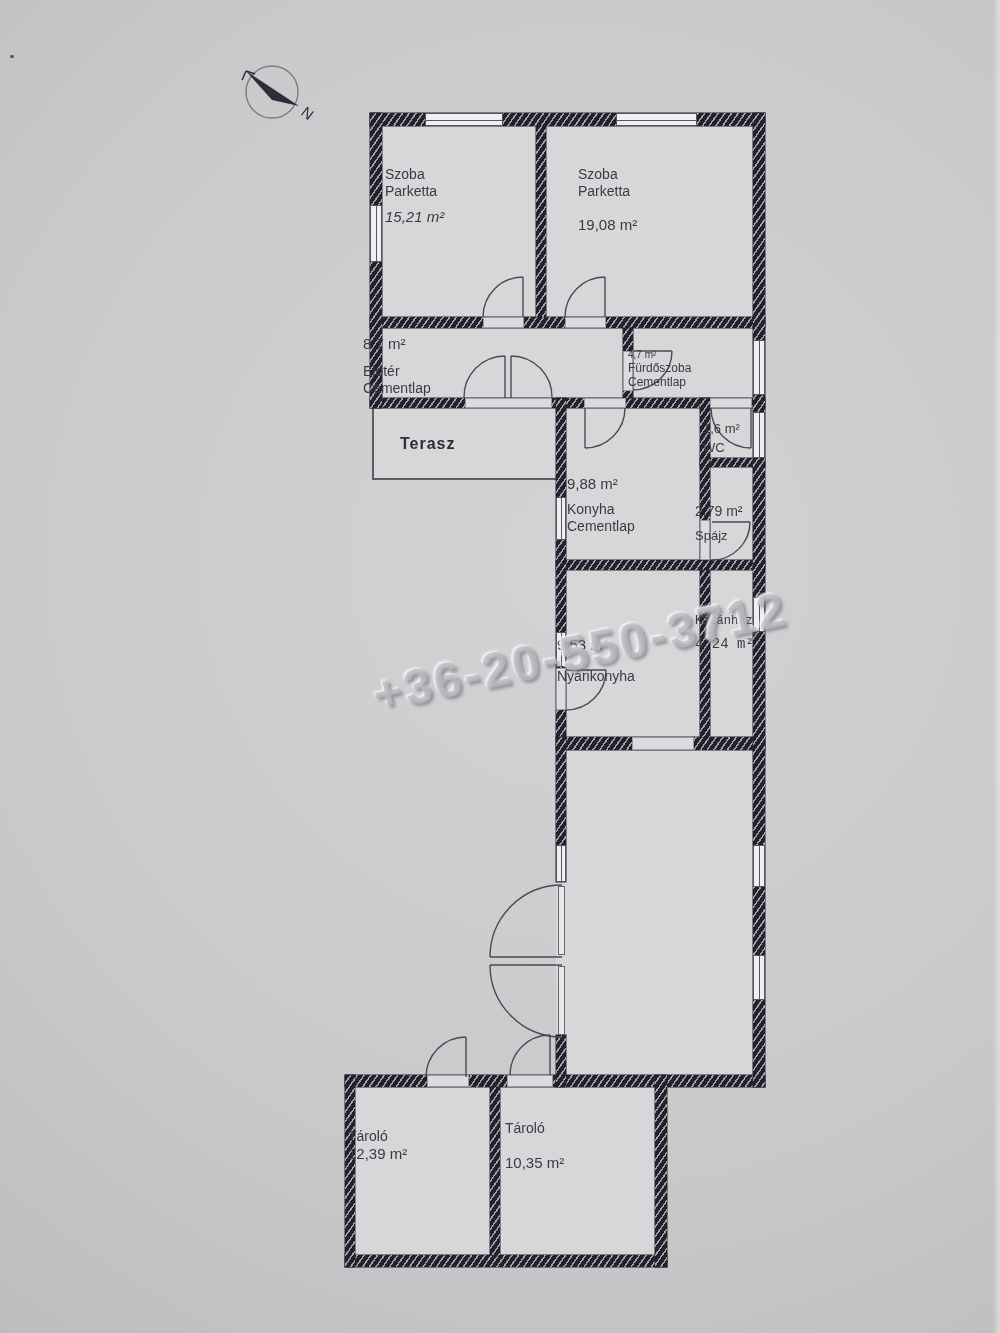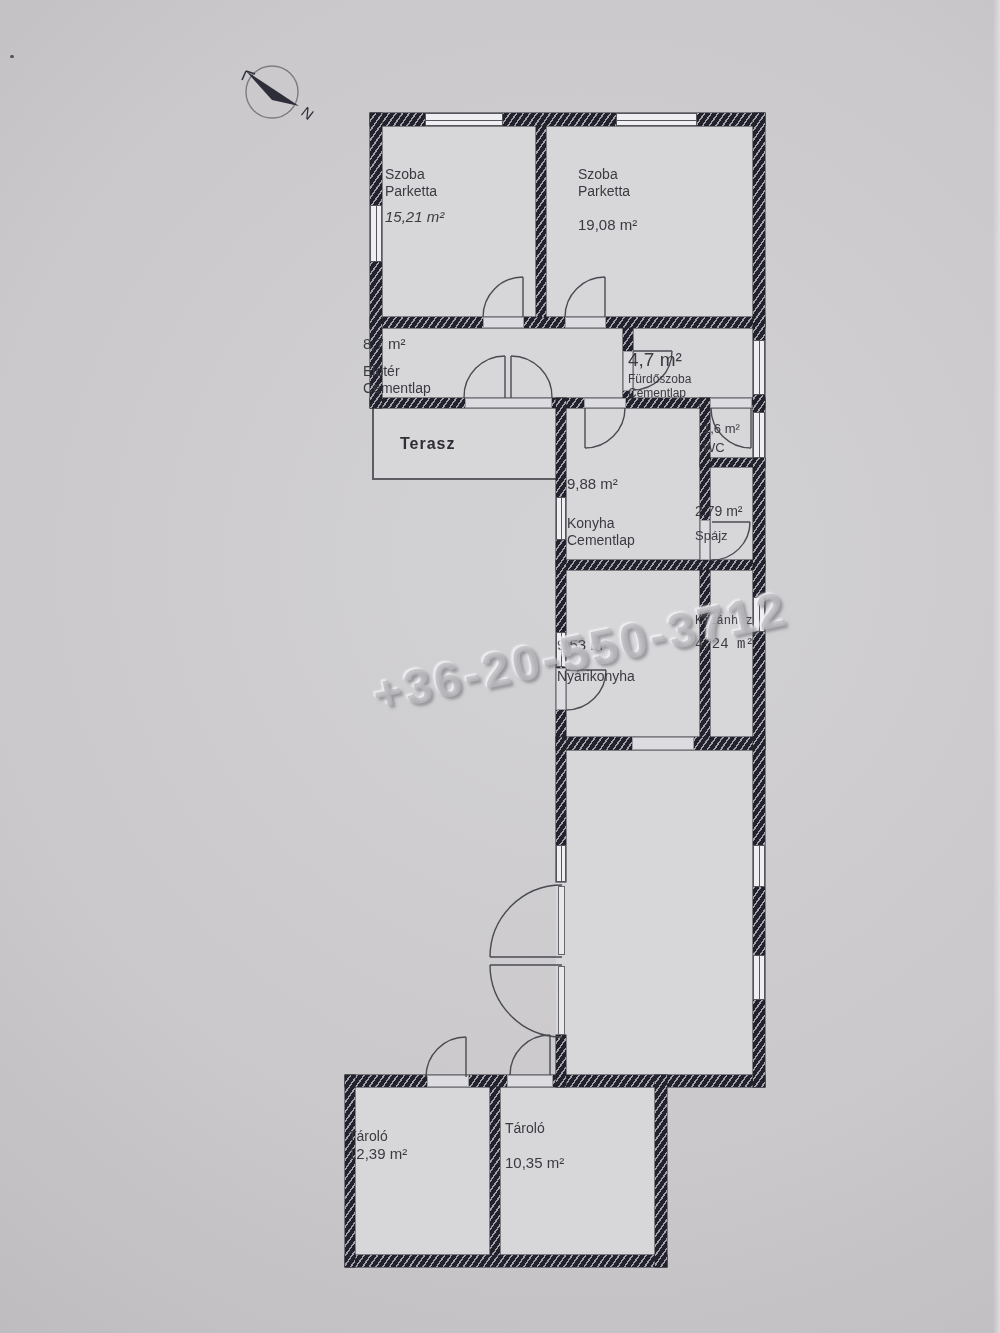--- a/index.html
+++ b/index.html
@@ -159,37 +159,37 @@
     <span class="area" style="margin-top:16px;">19,08 m²</span>
   </div>
 
   <div class="lbl" style="left:363px;top:335px;width:140px;">
     <span class="area">8,7 m²</span>
     <span style="margin-top:10px;">Előtér</span>
     <span>Cementlap</span>
   </div>
 
   <div class="lbl small" style="left:628px;top:349px;width:132px;">
-    <span class="area" style="font-size:19px;">4,7 m²</span>
+    <span class="area" style="font-size:10px;">4,7 m²</span>
     <span>Fürdőszoba</span>
     <span>Cementlap</span>
   </div>
 
   <div class="lbl small" style="left:703px;top:421px;width:60px;">
     <span class="area" style="font-size:13px;">1,6 m²</span>
     <span style="margin-top:3px;font-size:13px;">WC</span>
   </div>
 
   <div class="lbl bold" style="left:400px;top:434px;width:120px;">
     <span>Terasz</span>
   </div>
 
   <div class="lbl" style="left:567px;top:475px;width:130px;">
     <span class="area">9,88 m²</span>
-    <span style="margin-top:22px;">Konyha</span>
+    <span style="margin-top:8px;">Konyha</span>
     <span>Cementlap</span>
   </div>
 
   <div class="lbl small" style="left:695px;top:503px;width:72px;">
     <span class="area" style="font-size:14px;">2,79 m²</span>
     <span style="margin-top:8px;font-size:13px;">Spájz</span>
   </div>
 
   <div class="lbl" style="left:557px;top:636px;width:150px;">
     <span class="area">9,53 m²</span>

